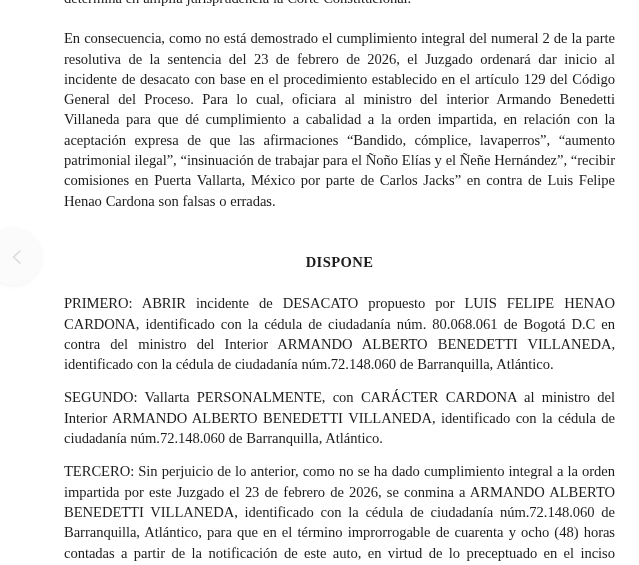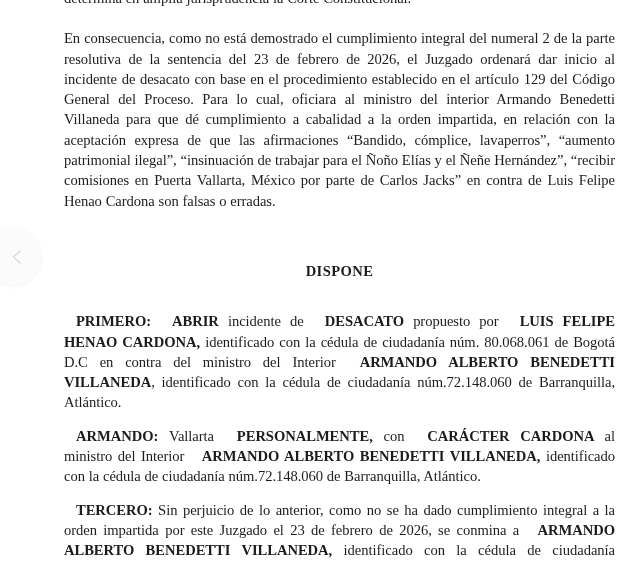--- a/index.html
+++ b/index.html
@@ -46,30 +46,30 @@
 
   .para.clipped-top {
     
     margin-top: -12px;
   }
 
   .gap-lg { height: 20px; }
   .gap-md { height: 17px; }
   .gap-sm { height: 13px; }
 
-  b, .bold { font-weight: bold; margin-left: 12px; }
+  b, .bold { font-weight: normal; }
 
   
   .heading-center {
     font-size: 14.6px;
     line-height: 20.3px;
     font-weight: bold;
     text-align: center;
     letter-spacing: 0.4px;
-    margin: 13px;
+    margin: 4px;
   }
 
   
   #prev-page-button {
     position: absolute;
     left: -16px;
     top: 228px;
     width: 57px;
     height: 57px;
     border-radius: 50%;
@@ -109,21 +109,21 @@
     <div class="gap-md"></div>
 
     <p class="heading-center">DISPONE</p>
 
     <div class="gap-md"></div>
 
     <p class="para"><b>PRIMERO: </b><b>ABRIR </b><span>incidente de </span><b>DESACATO </b><span>propuesto por </span><b>LUIS FELIPE HENAO CARDONA,</b><span> identificado con la cédula de ciudadanía núm. 80.068.061 de Bogotá D.C en contra del ministro del Interior </span><b>ARMANDO ALBERTO BENEDETTI VILLANEDA</b><span>, identificado con la cédula de ciudadanía núm.72.148.060 de Barranquilla, Atlántico.</span></p>
 
     <div class="gap-sm"></div>
 
-    <p class="para"><b>ARMANDO: </b><span>Vallarta </span><b>PERSONALMENTE,</b><span> con </span><b>CARÁCTER CARDONA </b><span>al ministro del Interior </span><b>ARMANDO ALBERTO BENEDETTI VILLANEDA,</b><span> identificado con la cédula de ciudadanía núm.72.148.060 de Barranquilla, Atlántico.</span></p>
+    <p class="para"><b>SEGUNDO: </b><span>Vallarta </span><b>PERSONALMENTE,</b><span> con </span><b>CARÁCTER CARDONA </b><span>al ministro del Interior </span><b>ARMANDO ALBERTO BENEDETTI VILLANEDA,</b><span> identificado con la cédula de ciudadanía núm.72.148.060 de Barranquilla, Atlántico.</span></p>
 
     <div class="gap-sm"></div>
 
     <p class="para"><b>TERCERO: </b><span>Sin perjuicio de lo anterior, como no se ha dado cumplimiento integral a la orden impartida por este Juzgado el 23 de febrero de 2026, se conmina a </span><b>ARMANDO ALBERTO BENEDETTI VILLANEDA,</b><span> identificado con la cédula de ciudadanía núm.72.148.060 de Barranquilla, Atlántico, para que en el término improrrogable de cuarenta y ocho (48) horas contadas a partir de la notificación de este auto, en virtud de lo preceptuado en el inciso segundo del artículo 27 del Decreto 2591 de 1991, se sirva coordinar y realizar todas las actuaciones correspondientes para dar </span></p>
 
   </div>
 
   <div id="prev-page-button">
     <span class="chev">
       <svg viewBox="0 0 20 20" width="20" height="20" aria-hidden="true">

